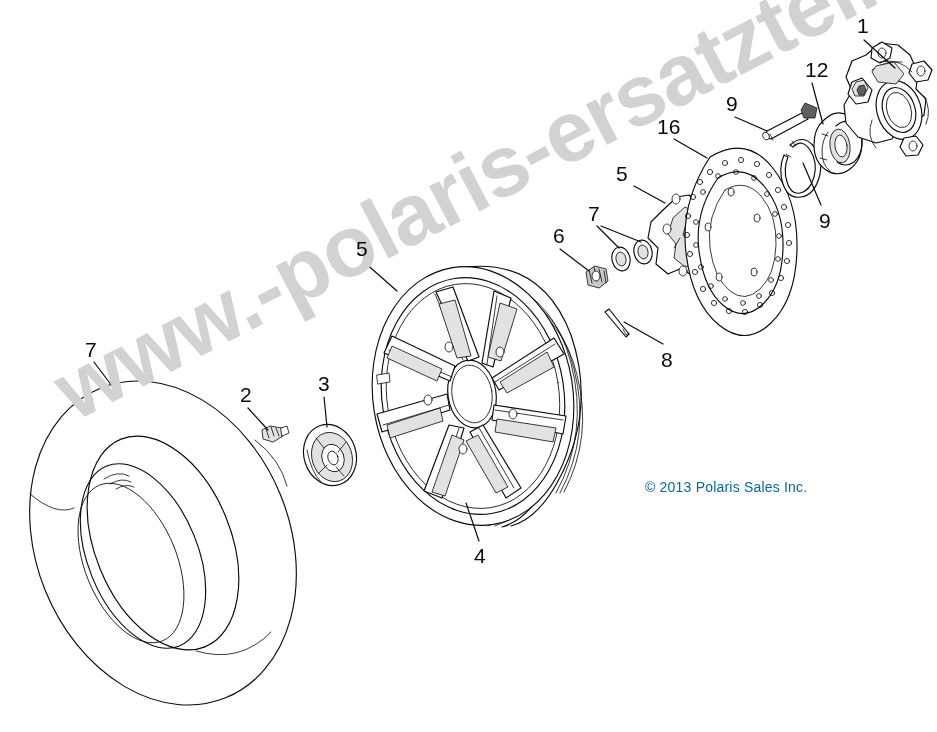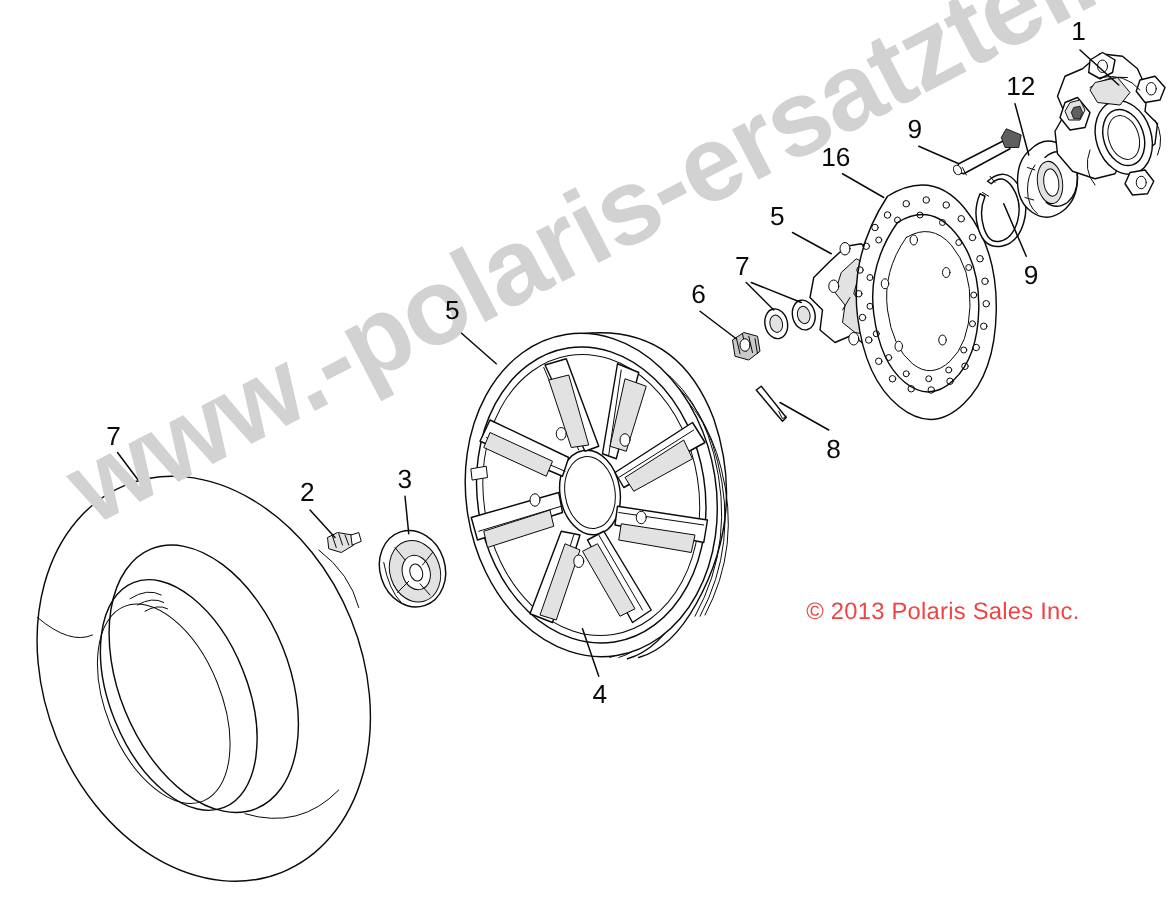--- a/index.html
+++ b/index.html
@@ -31,22 +31,22 @@
     color: #0a0a0a;
     line-height: 1;
     white-space: nowrap;
     letter-spacing: 0px;
   }
   #copyright {
     position: absolute;
     left: 645px;
     top: 479px;
     font-family: "Liberation Sans", sans-serif;
-    font-size: 19px;
-    color: #ef4444;
+    font-size: 14px;
+    color: #0369a1;
     white-space: nowrap;
     letter-spacing: 0.2px;
   }
   #watermark {
     position: absolute;
     left: 38px;
     top: 352px;
     transform-origin: 0 0;
     transform: rotate(-27.5deg);
     font-family: "Liberation Sans", sans-serif;

